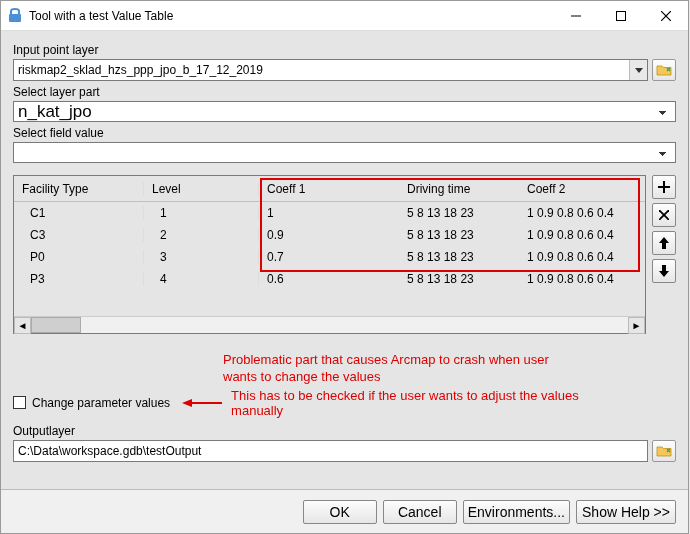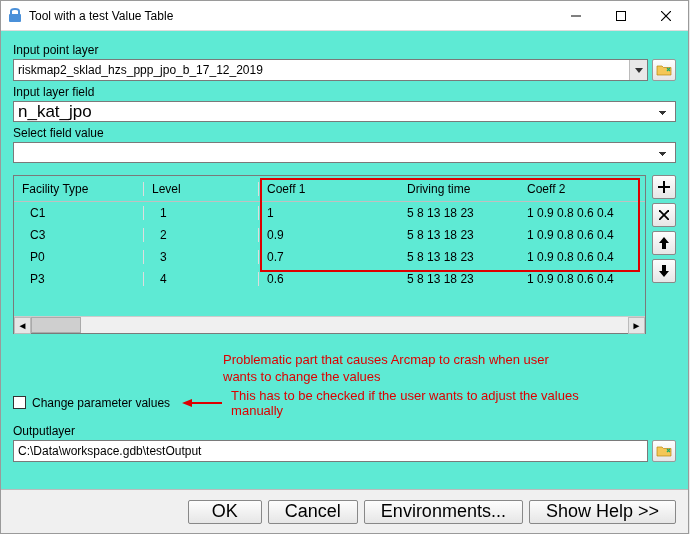--- a/index.html
+++ b/index.html
@@ -43,21 +43,21 @@
     font-size: 14px;
     color: #222;
   }
 
   .client {
     flex: 1;
     padding: 10px 12px 6px 12px;
     display: flex;
     flex-direction: column;
     gap: 2px;
-    background: #5eead4;
+    background: #e5e5e5;
   }
   .lbl { font-size: 12px; color: #000; margin-top: 2px; }
   .row { display: flex; align-items: center; gap: 4px; }
   .field {
     flex: 1;
     height: 22px;
     border: 1px solid #7a7a7a;
     background: #fff;
     font-size: 12px;
     padding: 0 4px;
@@ -199,24 +199,24 @@
     background: #f0f0f0;
     display:flex;
     justify-content:flex-end;
     align-items:center;
     gap:6px;
     padding: 0 12px;
   }
   .btn {
     height: 24px;
     min-width: 74px;
-    padding: 0 16px;
+    padding: 0 4px;
     border: 1px solid #888;
     background: linear-gradient(#fdfdfd,#e6e6e6);
-    font-size: 18px;
+    font-size: 14px;
     border-radius:2px;
     display:flex;align-items:center;justify-content:center;
   }
   .spacer-flex { flex:1; }
 </style>
 </head>
 <body>
 
 <div class="window">
 
@@ -261,21 +261,21 @@
         </div>
       </div>
       <div class="folder-btn">
         <svg width="16" height="14" viewBox="0 0 16 14">
           <path d="M1 3 h5 l1.5 1.5 H15 V12 H1 Z" fill="#f4c757" stroke="#b8860b" stroke-width="0.7"></path>
           <path d="M11 5 l3 3 M14 5 l-3 3" stroke="#2a6" stroke-width="1.2"></path>
         </svg>
       </div>
     </div>
 
-    <div class="lbl">Input layer field</div>
+    <div class="lbl">Select layer part</div>
     <select class="select">
       <option>n_kat_jpo</option>
     </select>
 
     <div class="lbl">Select field value</div>
     <select class="select">
       <option></option>
     </select>
 
     <div class="table-area">

